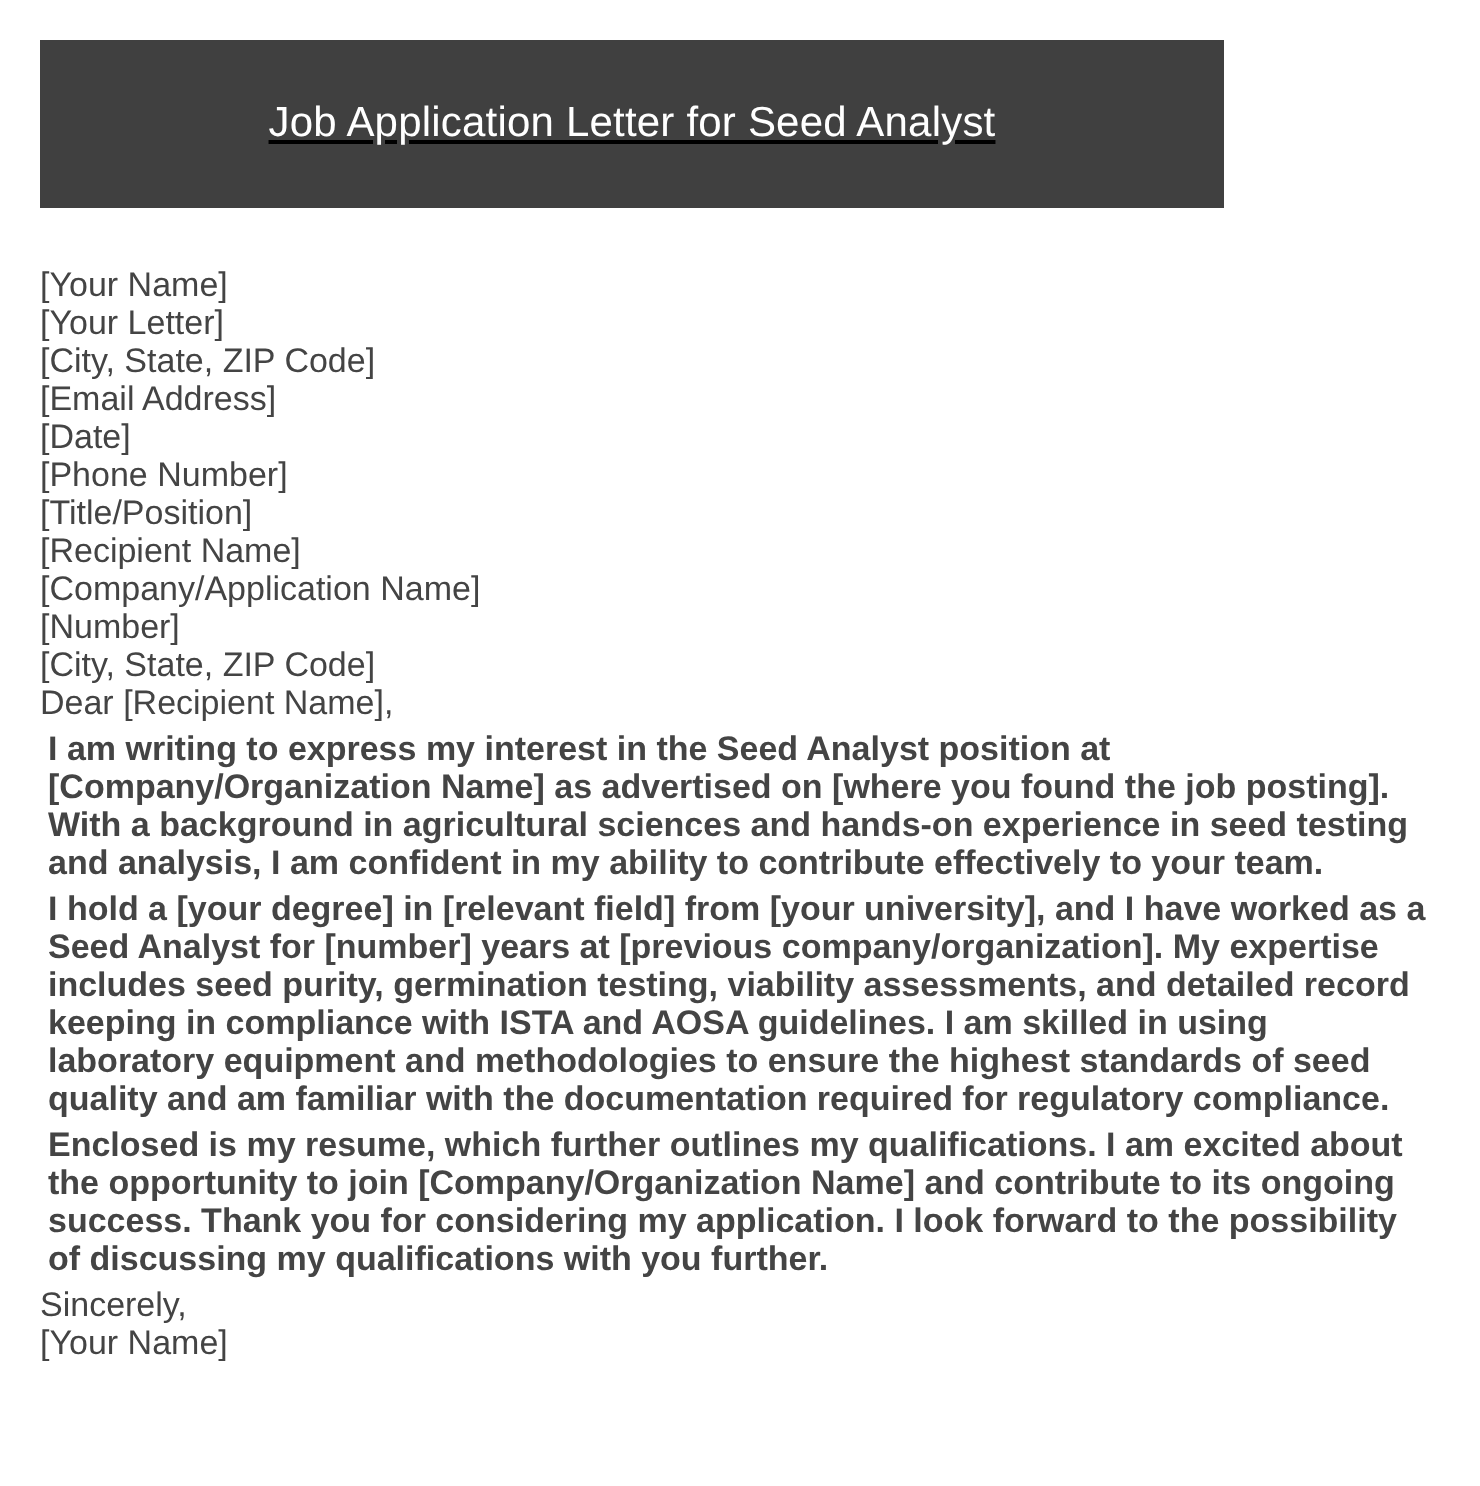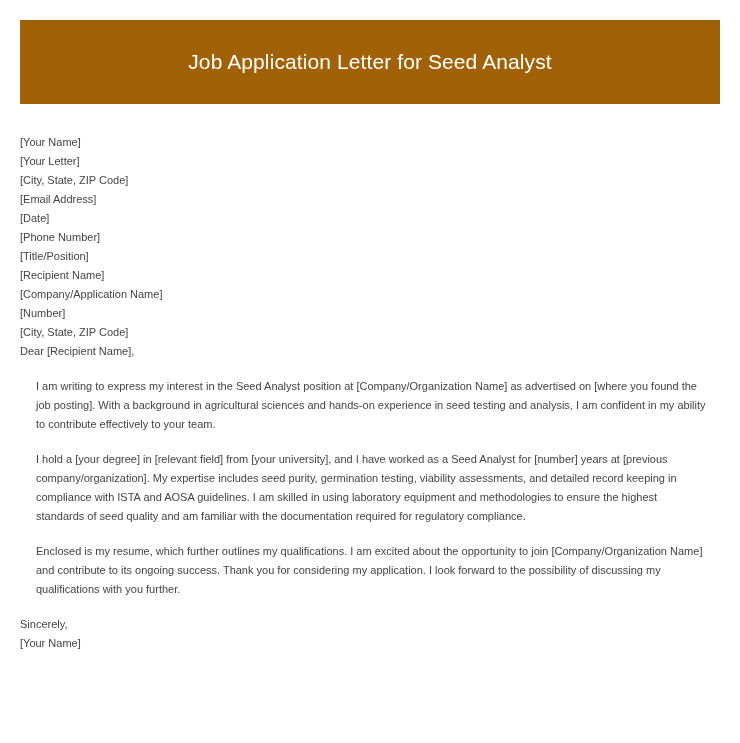--- a/index.html
+++ b/index.html
@@ -15,51 +15,53 @@
     }
     .page {
       position: relative;
       width: 740px;
       height: 743px;
     }
     .header {
       position: absolute;
       left: 20px;
       top: 20px;
-      width: 700px;
+      width: 592px;
       height: 84px;
-      background: #a16207;
+      background: #404040;
       display: flex;
       align-items: center;
       justify-content: center;
+      text-decoration: underline;
     }
     .header-title {
       color: #ffffff;
       font-size: 21px;
       letter-spacing: 0.1px;
       margin: 0;
       font-weight: normal;
     }
     .letter {
       position: absolute;
       left: 20px;
       top: 133px;
       width: 702px;
       color: #444444;
-      font-size: 11px;
+      font-size: 17px;
       line-height: 19px;
     }
     .letter .line {
       display: block;
       margin: 0;
       white-space: nowrap;
     }
     .letter .para {
       display: block;
-      margin: 16px;
+      margin: 4px;
+      font-weight: bold;
     }
   </style>
 </head>
 <body>
 
 <div class="page">
   <div class="header">
     <h1 class="header-title">Job Application Letter for Seed Analyst</h1>
   </div>
 

